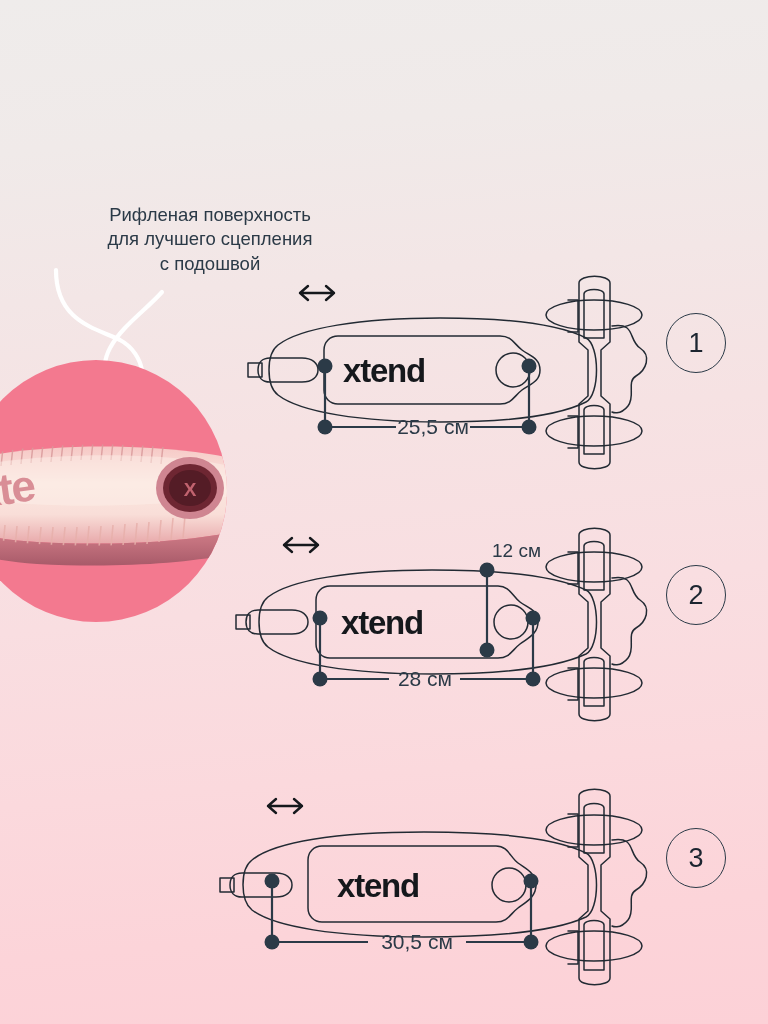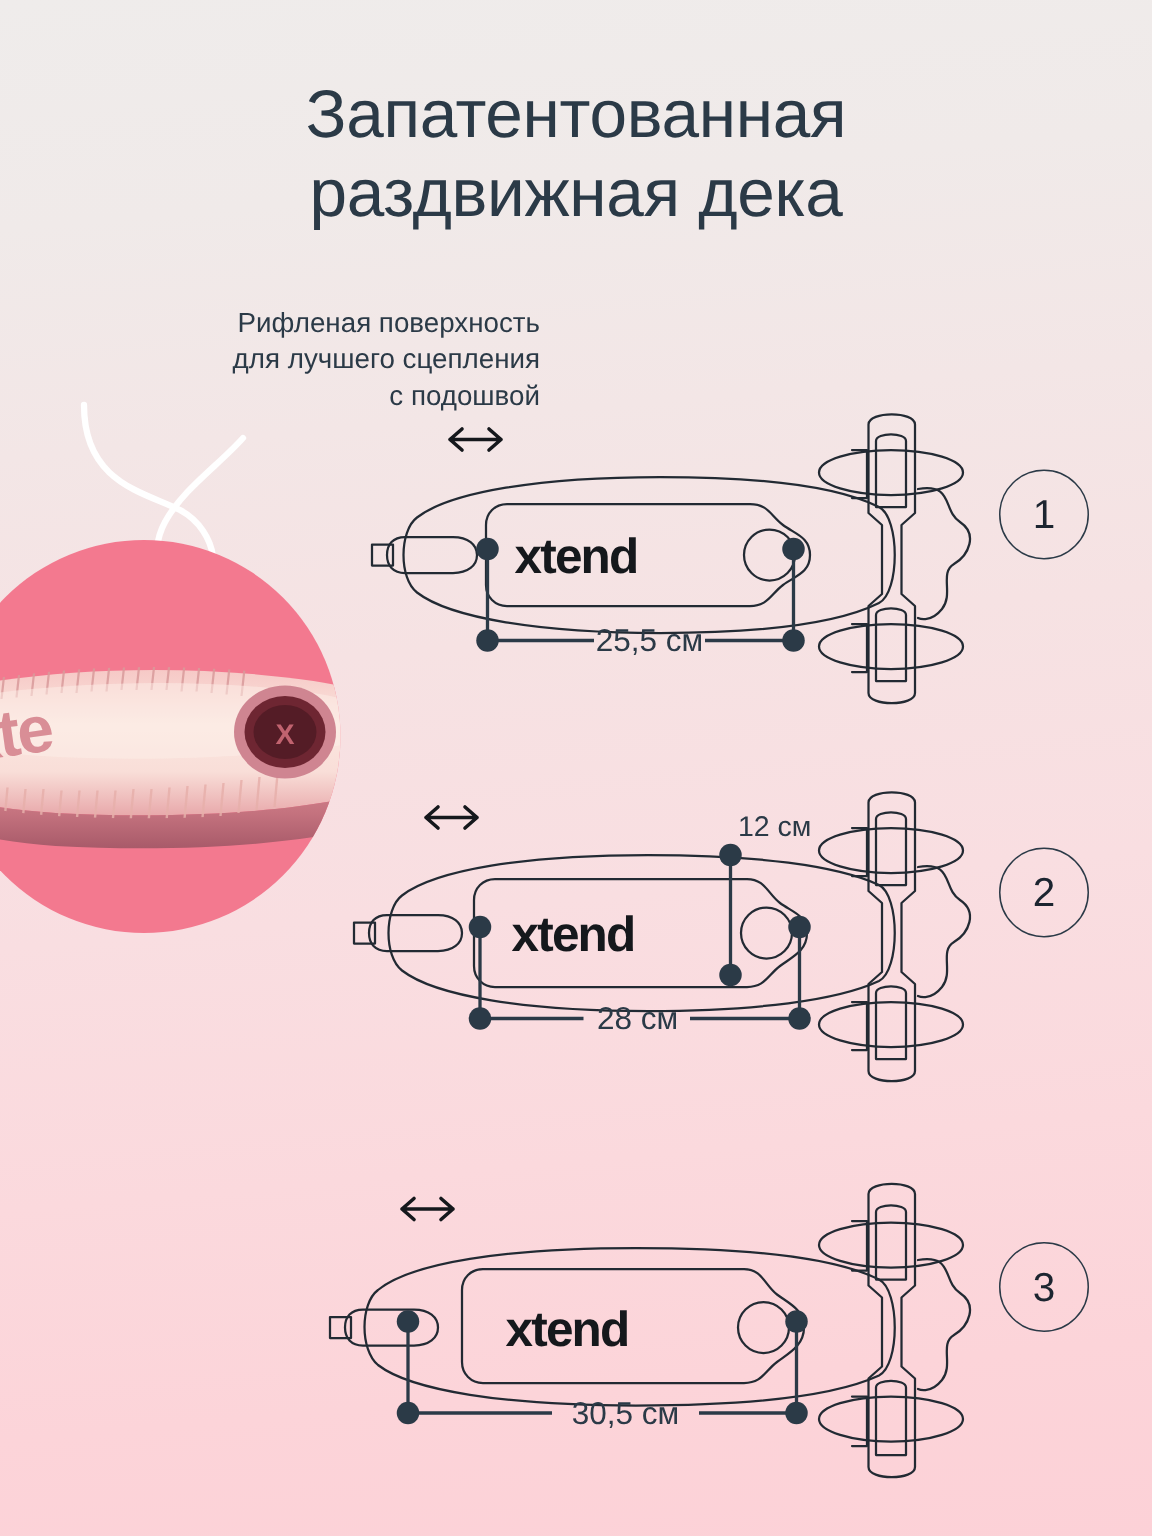--- a/index.html
+++ b/index.html
@@ -40,21 +40,21 @@
     letter-spacing: -0.2px;
     white-space: pre-line;
   }
 
   
   .callout-text {
     position: absolute;
     left: 60px;
     top: 203px;
     width: 300px;
-    text-align: right;
+    text-align: center;
     color: #2b3a47;
     font-size: 18.5px;
     line-height: 1.32;
     white-space: pre-line;
   }
 
   
   .curly-arrow {
     position: absolute;
     left: 50px;
@@ -143,22 +143,20 @@
     fill: none;
     stroke-linecap: round;
     stroke-linejoin: round;
   }
 </style>
 </head>
 <body>
 
 <div id="poster">
 
-  <div class="title">Запатентованная
-раздвижная дека</div>
 
   <div class="callout-text">Рифленая поверхность
 для лучшего сцепления
 с подошвой</div>
 
   <svg class="curly-arrow" viewBox="0 0 150 230">
     <path d="M6 8 C 6 60, 46 66, 70 78 C 96 92, 100 128, 78 134 C 56 140, 48 108, 60 86 C 72 64, 96 48, 112 30" fill="none" stroke="#ffffff" stroke-width="4.2" stroke-linecap="round"></path>
     <path d="M78 134 C 74 160, 74 180, 80 198" fill="none" stroke="#ffffff" stroke-width="4.2" stroke-linecap="round"></path>
     <path d="M62 176 C 68 186, 76 194, 80 198 C 86 190, 94 180, 100 172" fill="none" stroke="#ffffff" stroke-width="4.2" stroke-linecap="round" stroke-linejoin="round"></path>
   </svg>

